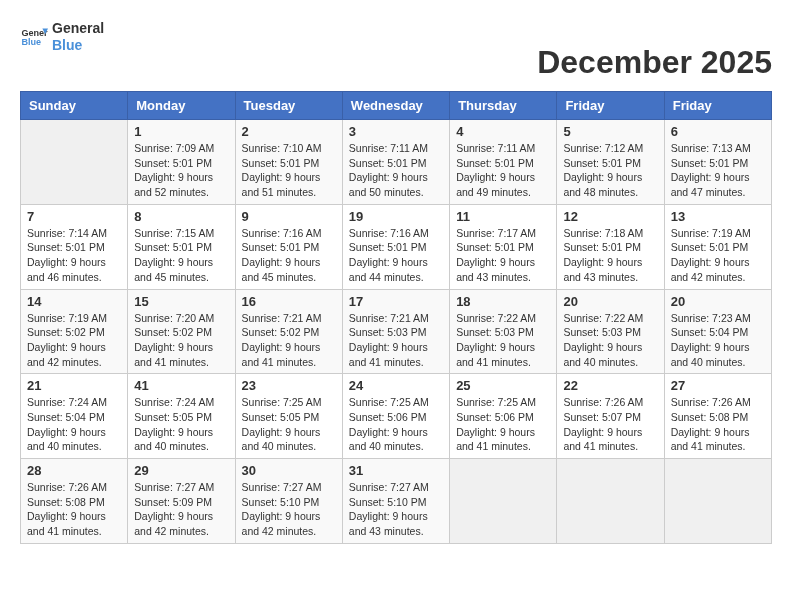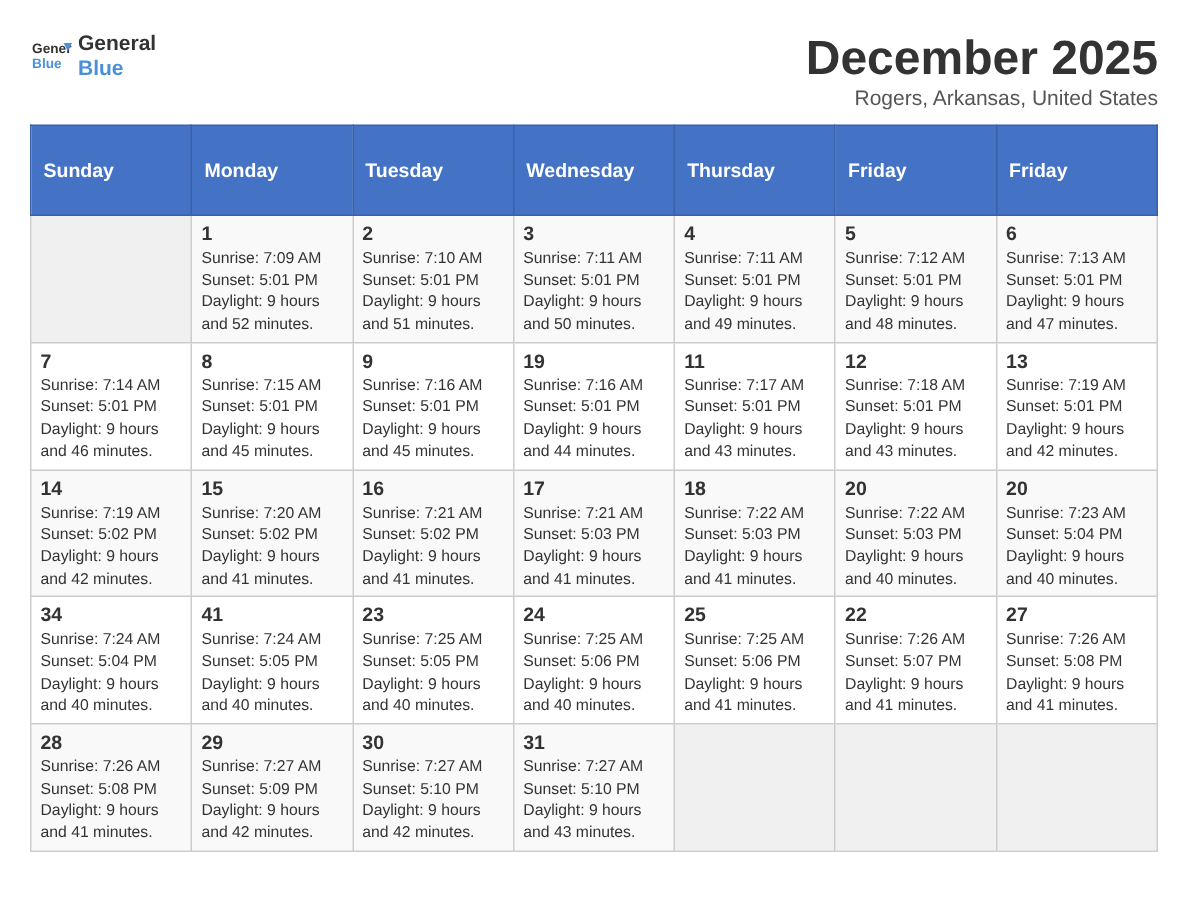--- a/index.html
+++ b/index.html
@@ -25,35 +25,36 @@
       height: 28px;
       margin-right: 4px;
     }
     .title-area {
       text-align: right;
     }
     .month-title {
       font-size: 32px;
       font-weight: bold;
       color: #333;
+      margin-top: 24px;
     }
     .location {
       font-size: 14px;
       color: #555;
     }
     .calendar {
       width: 100%;
       border-collapse: collapse;
       border: 1px solid #ccc;
     }
     .calendar th {
       background-color: #4472c4;
       color: #fff;
       text-align: left;
-      padding: 22px 8px;
+      padding: 6px 8px;
       font-size: 13px;
       border: 1px solid #3a60a8;
     }
     .calendar td {
       vertical-align: top;
       padding: 4px 6px;
       border: 1px solid #ccc;
       width: calc(100% / 7);
       min-height: 80px;
       font-size: 11px;
@@ -90,21 +91,20 @@
       <text x="2" y="32" font-size="13" font-weight="bold" fill="#4a90d9">Blue</text>
       <polygon points="32,8 40,8 36,16" fill="#4a90d9"></polygon>
     </svg>
     <div>
       <div style="font-size:14px;font-weight:bold;color:#333;line-height:1.2;">General</div>
       <div style="font-size:14px;font-weight:bold;color:#4a90d9;line-height:1.2;">Blue</div>
     </div>
   </div>
   <div class="title-area">
     <div class="month-title">December 2025</div>
-    <div class="location">Rogers, Arkansas, United States</div>
   </div>
 </div>
 
 <table class="calendar">
   <thead>
     <tr>
     <th>Sunday</th>
         <th>Monday</th>
         <th>Tuesday</th>
         <th>Wednesday</th>
@@ -236,21 +236,21 @@
       </td>
         <td>
         <div class="day-number">20</div>
         <div class="day-info">
           Sunrise: 7:23 AM<br>Sunset: 5:04 PM<br>Daylight: 9 hours and 40 minutes.
         </div>
       </td>
       </tr>
       <tr>
         <td>
-        <div class="day-number">34</div>
+        <div class="day-number">21</div>
         <div class="day-info">
           Sunrise: 7:24 AM<br>Sunset: 5:04 PM<br>Daylight: 9 hours and 40 minutes.
         </div>
       </td>
         <td>
         <div class="day-number">41</div>
         <div class="day-info">
           Sunrise: 7:24 AM<br>Sunset: 5:05 PM<br>Daylight: 9 hours and 40 minutes.
         </div>
       </td>

